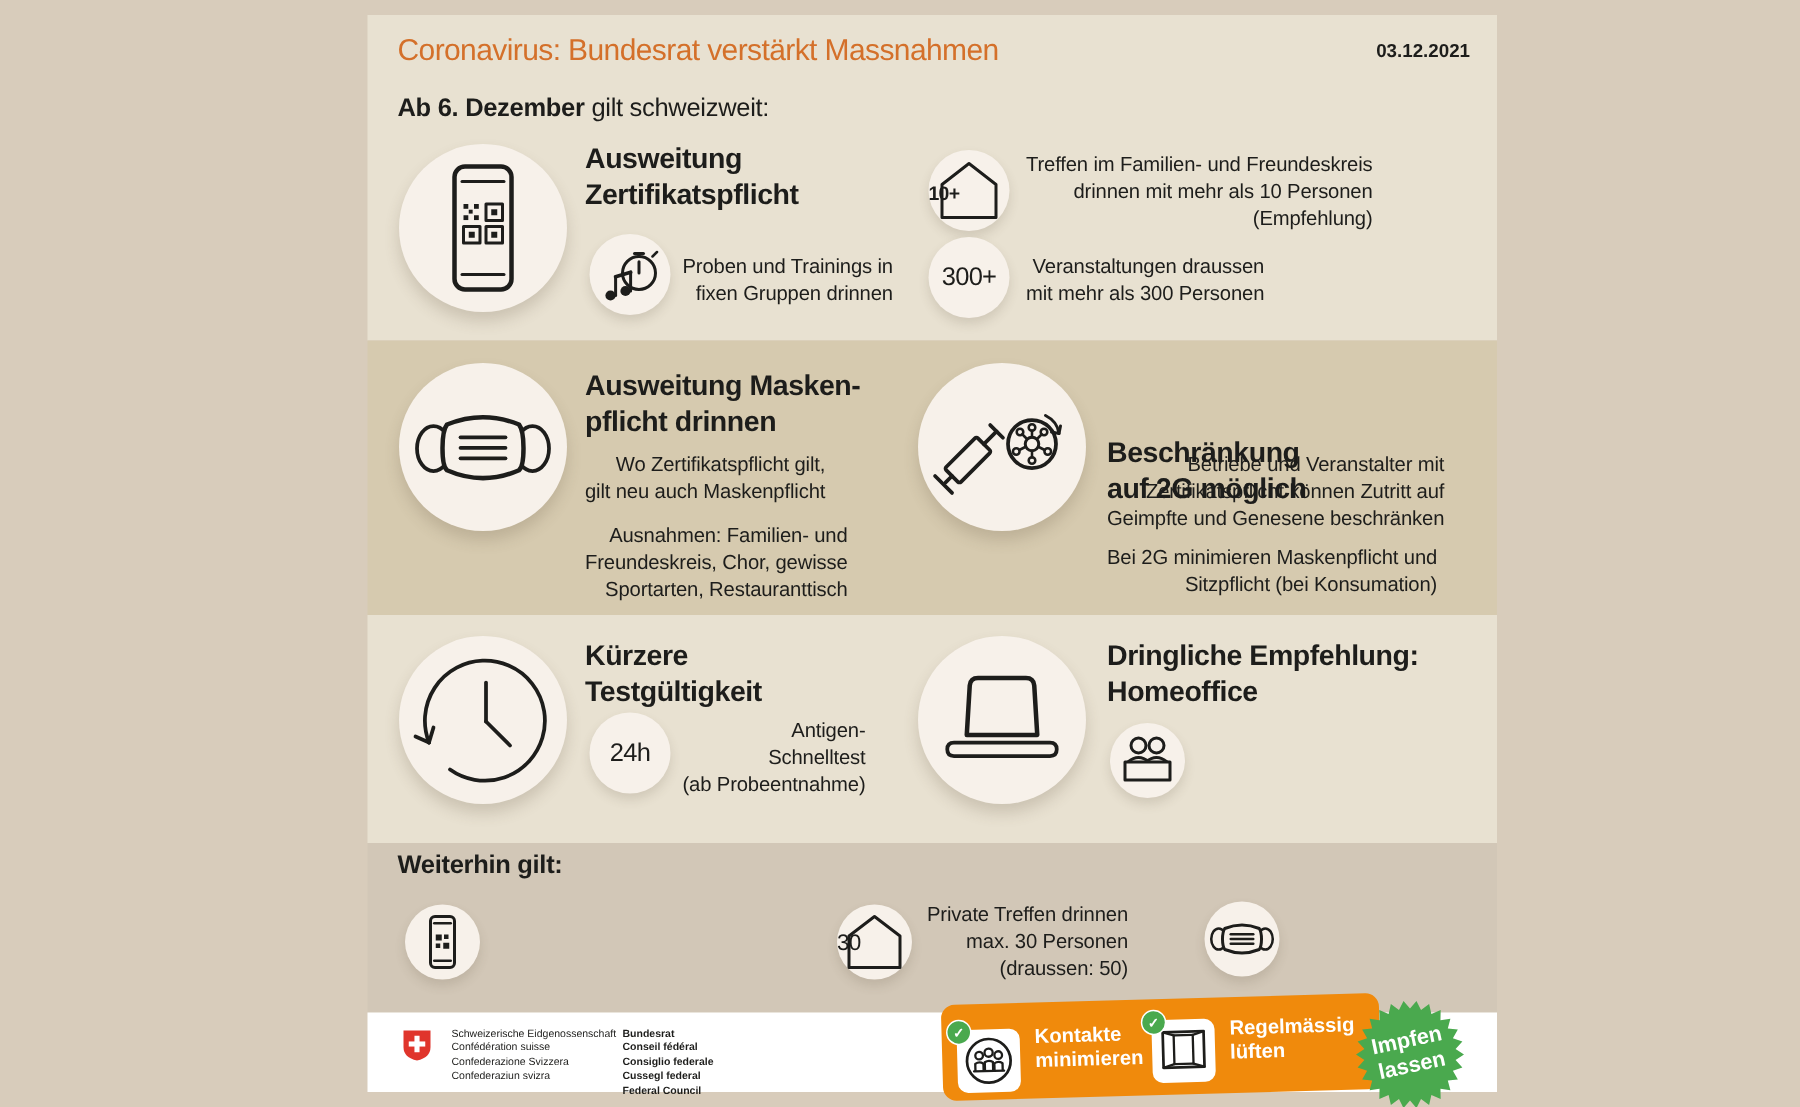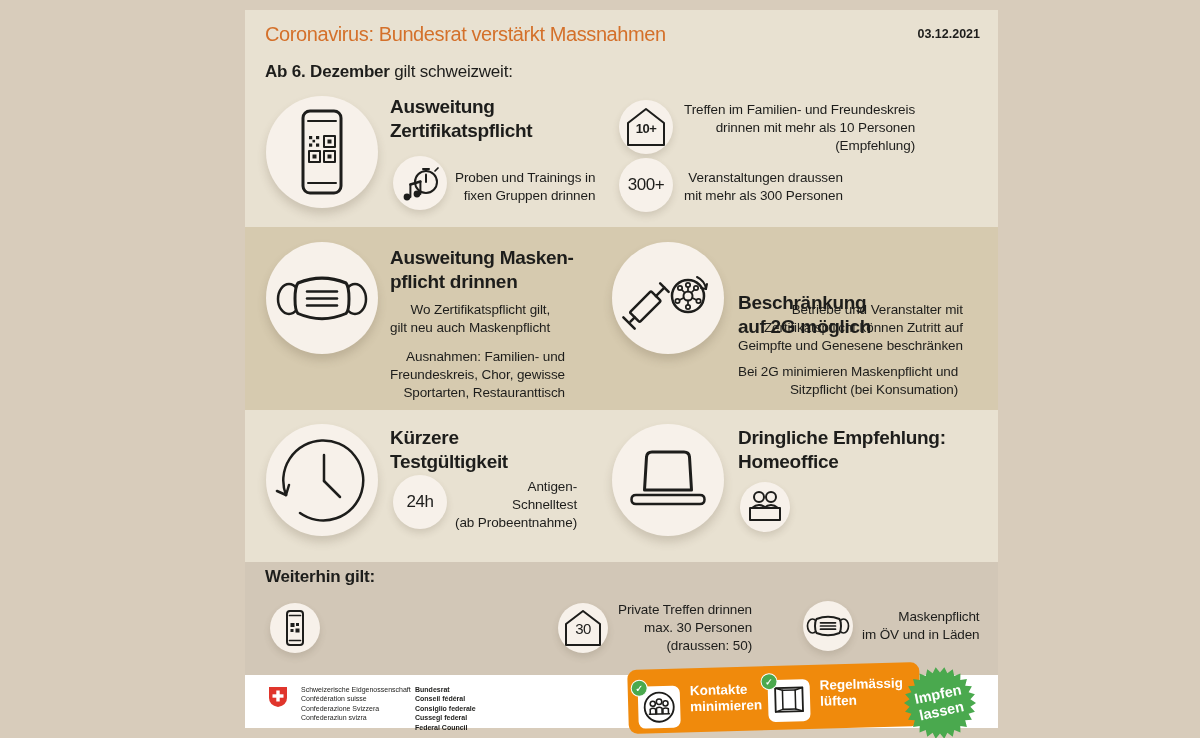--- a/index.html
+++ b/index.html
@@ -23,21 +23,21 @@
   .intro b{font-weight:bold;}
   .heading{font-size:19px;font-weight:bold;line-height:1.26;letter-spacing:-0.3px;}
   .h-sub{font-size:17px;font-weight:bold;letter-spacing:-0.2px;}
   .body{font-size:13.5px;line-height:1.33;letter-spacing:-0.1px;text-align:right;}
   .circle{position:absolute;border-radius:50%;background:#f7f1ea;display:flex;align-items:center;justify-content:center;}
   .c-big{width:112px;height:112px;box-shadow:0 6px 10px rgba(90,75,55,.20);}
   .c-sm{width:54px;height:54px;box-shadow:0 4px 7px rgba(90,75,55,.16);}
   .c-ws{width:50px;height:50px;box-shadow:0 4px 7px rgba(90,75,55,.16);}
   .num{font-size:17px;letter-spacing:-0.5px;}
   .num-sm{font-size:13px;font-weight:bold;letter-spacing:-0.5px;}
-  .house-label{position:absolute;width:100%;text-align:center;}
+  .house-label{position:absolute;width:100%;text-align:left;}
   svg{display:block;}
   .st{stroke:#1d1d1b;fill:none;stroke-linecap:round;stroke-linejoin:round;}
   .s3{stroke-width:3px;}
   .s25{stroke-width:2.5px;}
   .s2{stroke-width:2px;}
   .s17{stroke-width:1.7px;}
   .fl{fill:#1d1d1b;stroke:none;}
   .banner{
     position:absolute;left:383px;top:656px;width:292px;height:64px;
     background:#f08a0c;border-radius:9px;transform:rotate(-1.6deg);z-index:5;
@@ -241,22 +241,20 @@
   <div class="circle c-ws" style="left:558px;top:591px;">
     <svg width="50" height="50" viewBox="0 0 50 50">
       <ellipse class="st s17" cx="9.5" cy="25" rx="5" ry="7"></ellipse>
       <ellipse class="st s17" cx="40.5" cy="25" rx="5" ry="7"></ellipse>
       <path class="st s2" style="fill:#f7f1ea" d="M13.5,18 C21,15 29,15 36.5,18 C38.5,21 38.5,29 36.5,32 C29,35 21,35 13.5,32 C11.5,29 11.5,21 13.5,18 Z"></path>
       <line class="st s17" x1="17.5" y1="21.8" x2="32.5" y2="21.8"></line>
       <line class="st s17" x1="17.5" y1="25" x2="32.5" y2="25"></line>
       <line class="st s17" x1="17.5" y1="28.2" x2="32.5" y2="28.2"></line>
     </svg>
   </div>
-  <div class="abs body pre" style="left:617px;top:598px;">Maskenpflicht
-im ÖV und in Läden</div>
 
   <div class="abs" style="left:22px;top:676px;z-index:2;">
     <svg width="22" height="22" viewBox="0 0 22 22">
       <path d="M2,1 H20 V12 Q20,19 11,21 Q2,19 2,12 Z" fill="#e0352c"></path>
       <rect x="9.3" y="4.5" width="3.4" height="11" fill="#ffffff"></rect>
       <rect x="5.5" y="8.3" width="11" height="3.4" fill="#ffffff"></rect>
     </svg>
   </div>
   <div class="abs confed" style="left:56px;top:675px;z-index:2;">
     <div>Schweizerische Eidgenossenschaft</div>

